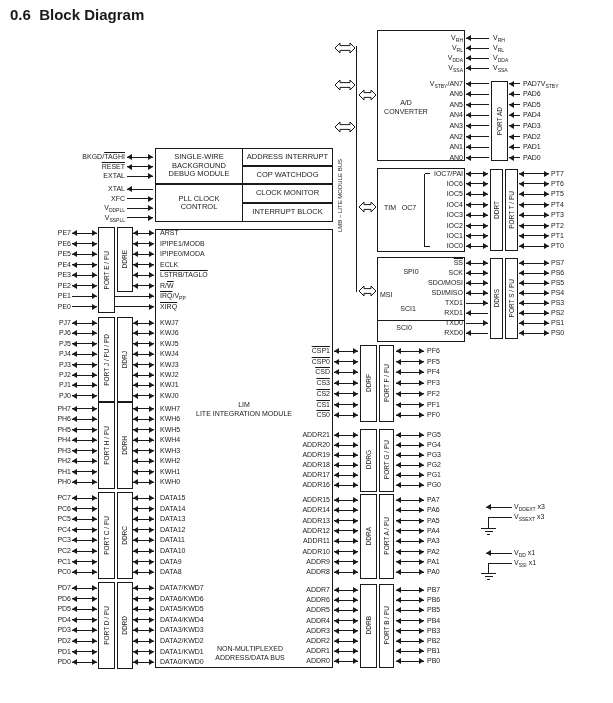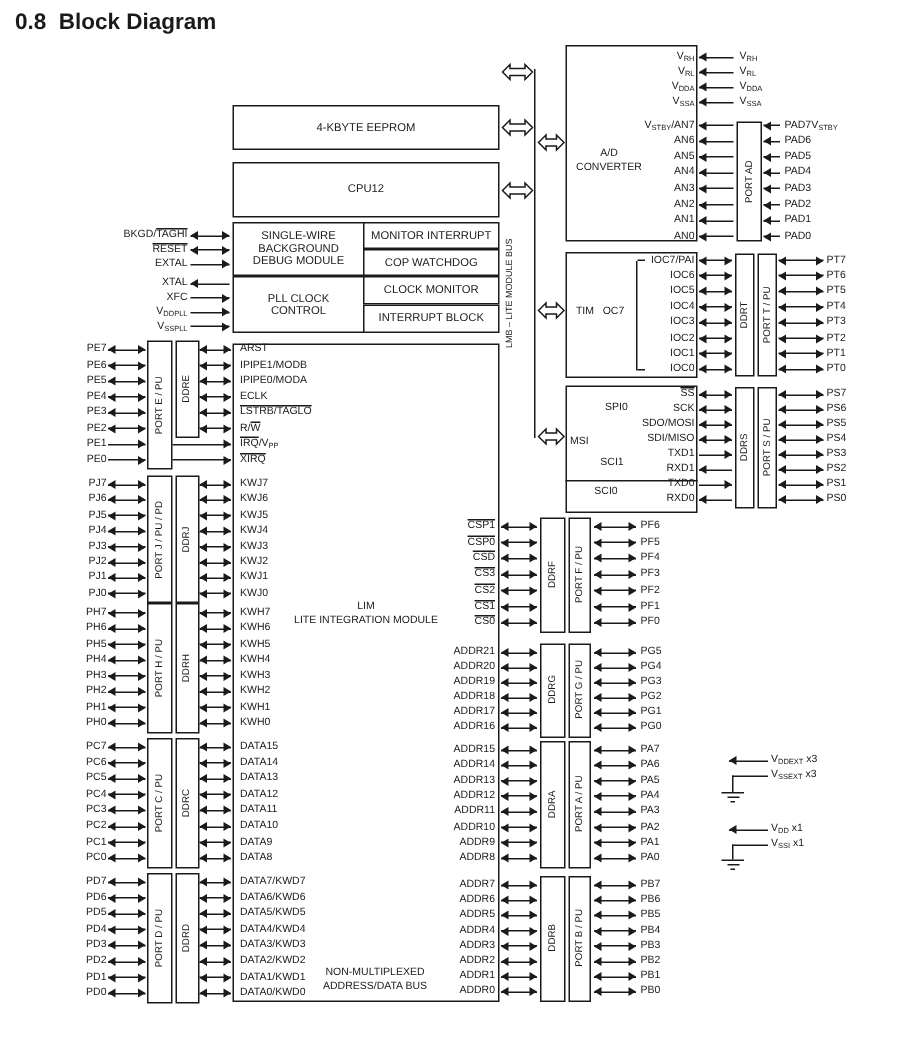--- a/index.html
+++ b/index.html
@@ -22,30 +22,28 @@
   .ah.r{ border-left:5px solid var(--ink); }
   .ah.l{ border-right:5px solid var(--ink); }
   sub{ font-size:5px; vertical-align:-1.5px; }
   .ovl{ text-decoration:overline; }
   .note{ font-size:7px; line-height:9px; text-align:center; white-space:pre-line; }
 </style>
 </head>
 <body>
 
 <div class="page">
-  <div class="title">0.8  Block Diagram</div>
+  <div class="title">0.6  Block Diagram</div>
 
   <div id="diagram" class="abs" style="left:0;top:0;width:613px;height:703px">
 
-    <div class="bx blk" style="left:155px;top:70px;width:178px;height:30px">4-KBYTE EEPROM</div>
-    <div class="bx blk" style="left:155px;top:108px;width:178px;height:37px">CPU12</div>
 
     <div class="bx blk" style="left:155px;top:184px;width:88px;height:38px">PLL CLOCK<br>CONTROL</div>
     <div class="bx blk" style="left:155px;top:148px;width:88px;height:36px">SINGLE-WIRE<br>BACKGROUND<br>DEBUG MODULE</div>
-    <div class="bx blk" style="left:242px;top:148px;width:91px;height:18px">MONITOR INTERRUPT</div>
+    <div class="bx blk" style="left:242px;top:148px;width:91px;height:18px">ADDRESS INTERRUPT</div>
     <div class="bx blk" style="left:242px;top:166px;width:91px;height:18px">COP WATCHDOG</div>
     <div class="bx blk" style="left:242px;top:203px;width:91px;height:19px">INTERRUPT BLOCK</div>
     <div class="bx blk" style="left:242px;top:184px;width:91px;height:19px">CLOCK MONITOR</div>
 
     <div class="bx" style="left:155px;top:229px;width:178px;height:439px"></div>
     <div class="abs note" style="left:164px;top:400px;width:160px">LIM<br>LITE INTEGRATION MODULE</div>
     <div class="abs note" style="left:190px;top:644px;width:120px">NON-MULTIPLEXED<br>ADDRESS/DATA BUS</div>
 
     <div class="bx" style="left:377px;top:30px;width:88px;height:131px"></div>
     <div class="abs note" style="left:377px;top:98px;width:58px">A/D<br>CONVERTER</div>

